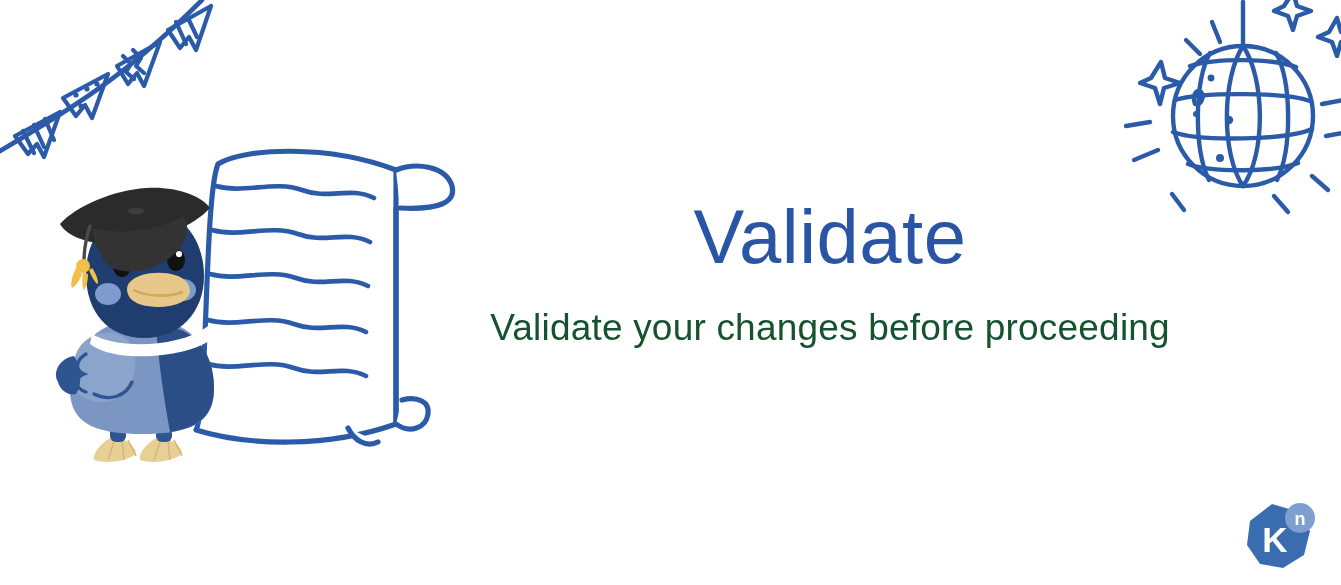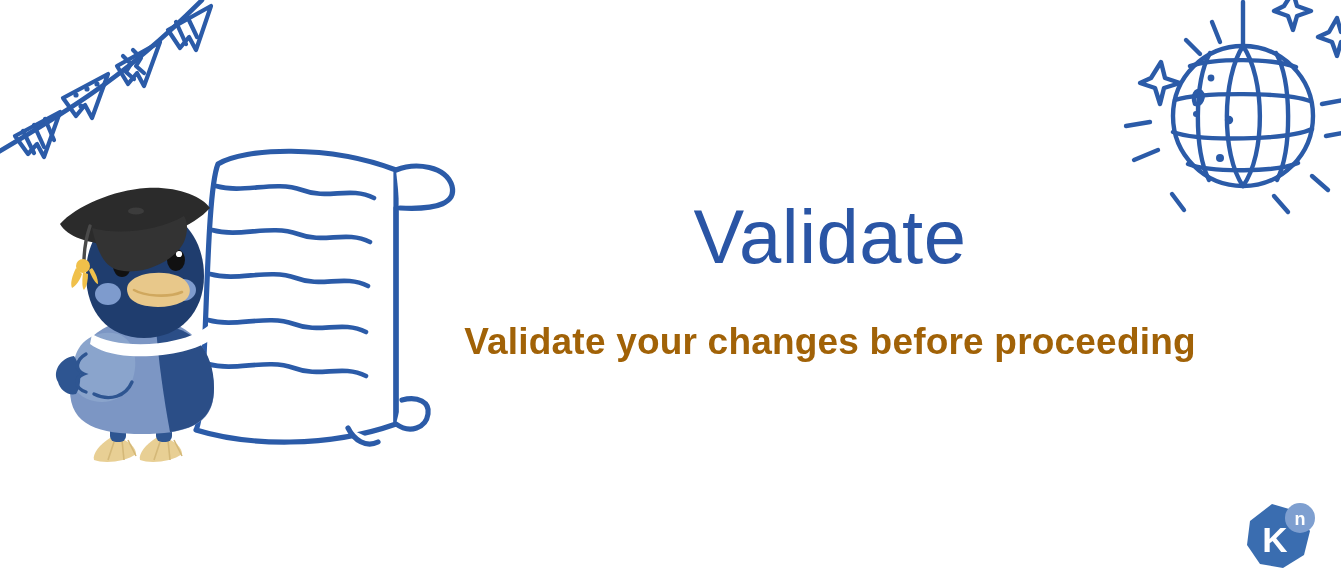--- a/index.html
+++ b/index.html
@@ -32,25 +32,25 @@
   }
   #page-title {
     font-size:76px;
     font-weight:400;
     letter-spacing:0.5px;
     color:#2A55A5;
     line-height:1.08;
     white-space:nowrap;
   }
   #page-subtitle {
-    margin-top:42px;
+    margin-top:28px;
     font-size:37px;
-    font-weight:700;
+    font-weight:400;
     letter-spacing:0.2px;
-    color:#a16207;
+    color:#14532d;
     line-height:1.2;
     white-space:nowrap;
   }
 
   
   #brand-logo {
     position:absolute;
     right:21px; bottom:6px;
     width:78px; height:74px;
   }

